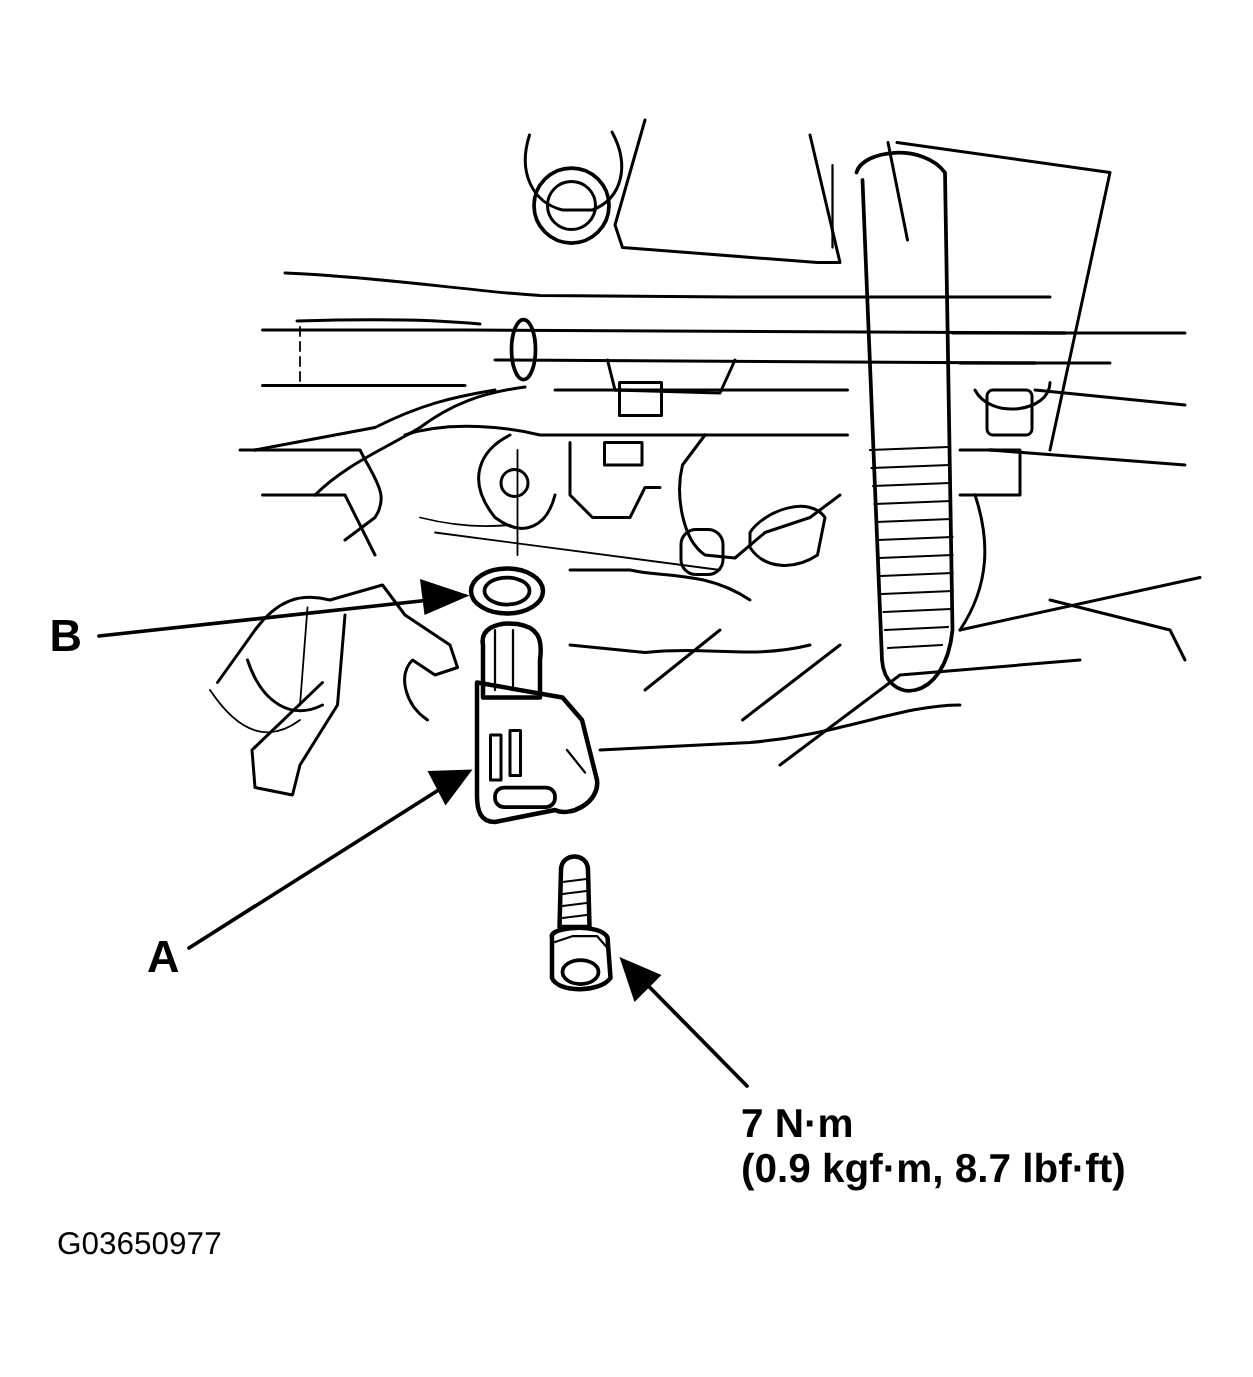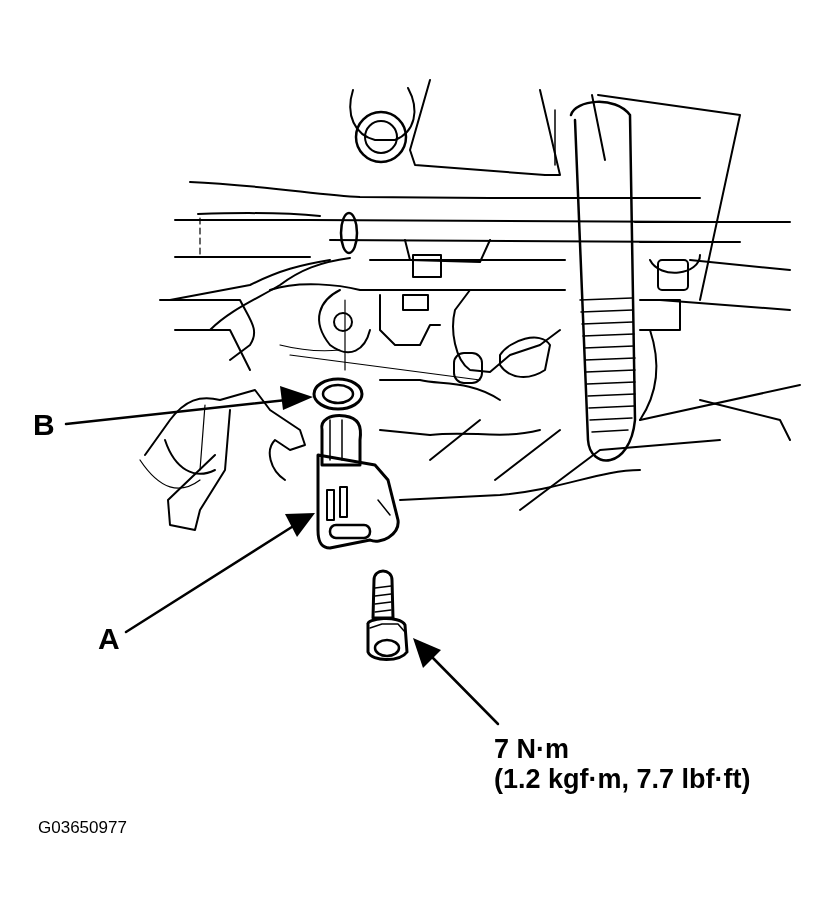--- a/index.html
+++ b/index.html
@@ -3,21 +3,21 @@
 <meta charset="utf-8">
 <style>
   html, body { margin:0; padding:0; background:#ffffff; }
   #canvas { position:relative; width:835px; height:918px; background:#fff; overflow:hidden; }
   svg#art { position:absolute; left:0; top:0; }
   .lbl { position:absolute; font-family:"Liberation Sans", sans-serif; font-weight:bold; color:#000; }
   #label-a { left:98px; top:622px; font-size:30px; }
   #label-b { left:33px; top:408px; font-size:30px; }
   #torque1 { left:494px; top:734px; font-size:27px; line-height:30px; white-space:nowrap; }
   #torque2 { left:494px; top:764px; font-size:27px; line-height:30px; white-space:nowrap; }
-  #figid { left:38px; top:818px; font-size:17px; font-weight:normal; }
+  #figid { left:38px; top:818px; font-size:21px; font-weight:normal; }
 </style>
 </head>
 <body>
 
 <div id="canvas">
   <svg id="art" width="835" height="918" viewBox="0 0 835 918" fill="none" stroke="#000" stroke-linecap="round" stroke-linejoin="round">
 
     <g stroke-width="2">
 
       <path d="M353 90 C345 115,355 135,375 140 L395 140 C415 132,420 110,408 88"></path>
@@ -132,15 +132,15 @@
       <path d="M126 632 L295 525" fill="none"></path>
       <polygon points="315,513 285,514 297,537" stroke="none"></polygon>
       <path d="M498 724 L430 655" fill="none"></path>
       <polygon points="413,638 423,668 441,650" stroke="none"></polygon>
     </g>
   </svg>
 
   <div class="lbl" id="label-b">B</div>
   <div class="lbl" id="label-a">A</div>
   <div class="lbl" id="torque1">7 N·m</div>
-  <div class="lbl" id="torque2">(1.2 kgf·m, 7.7 lbf·ft)</div>
+  <div class="lbl" id="torque2">(0.9 kgf·m, 8.7 lbf·ft)</div>
   <div class="lbl" id="figid">G03650977</div>
 </div>
 
 </body></html>

